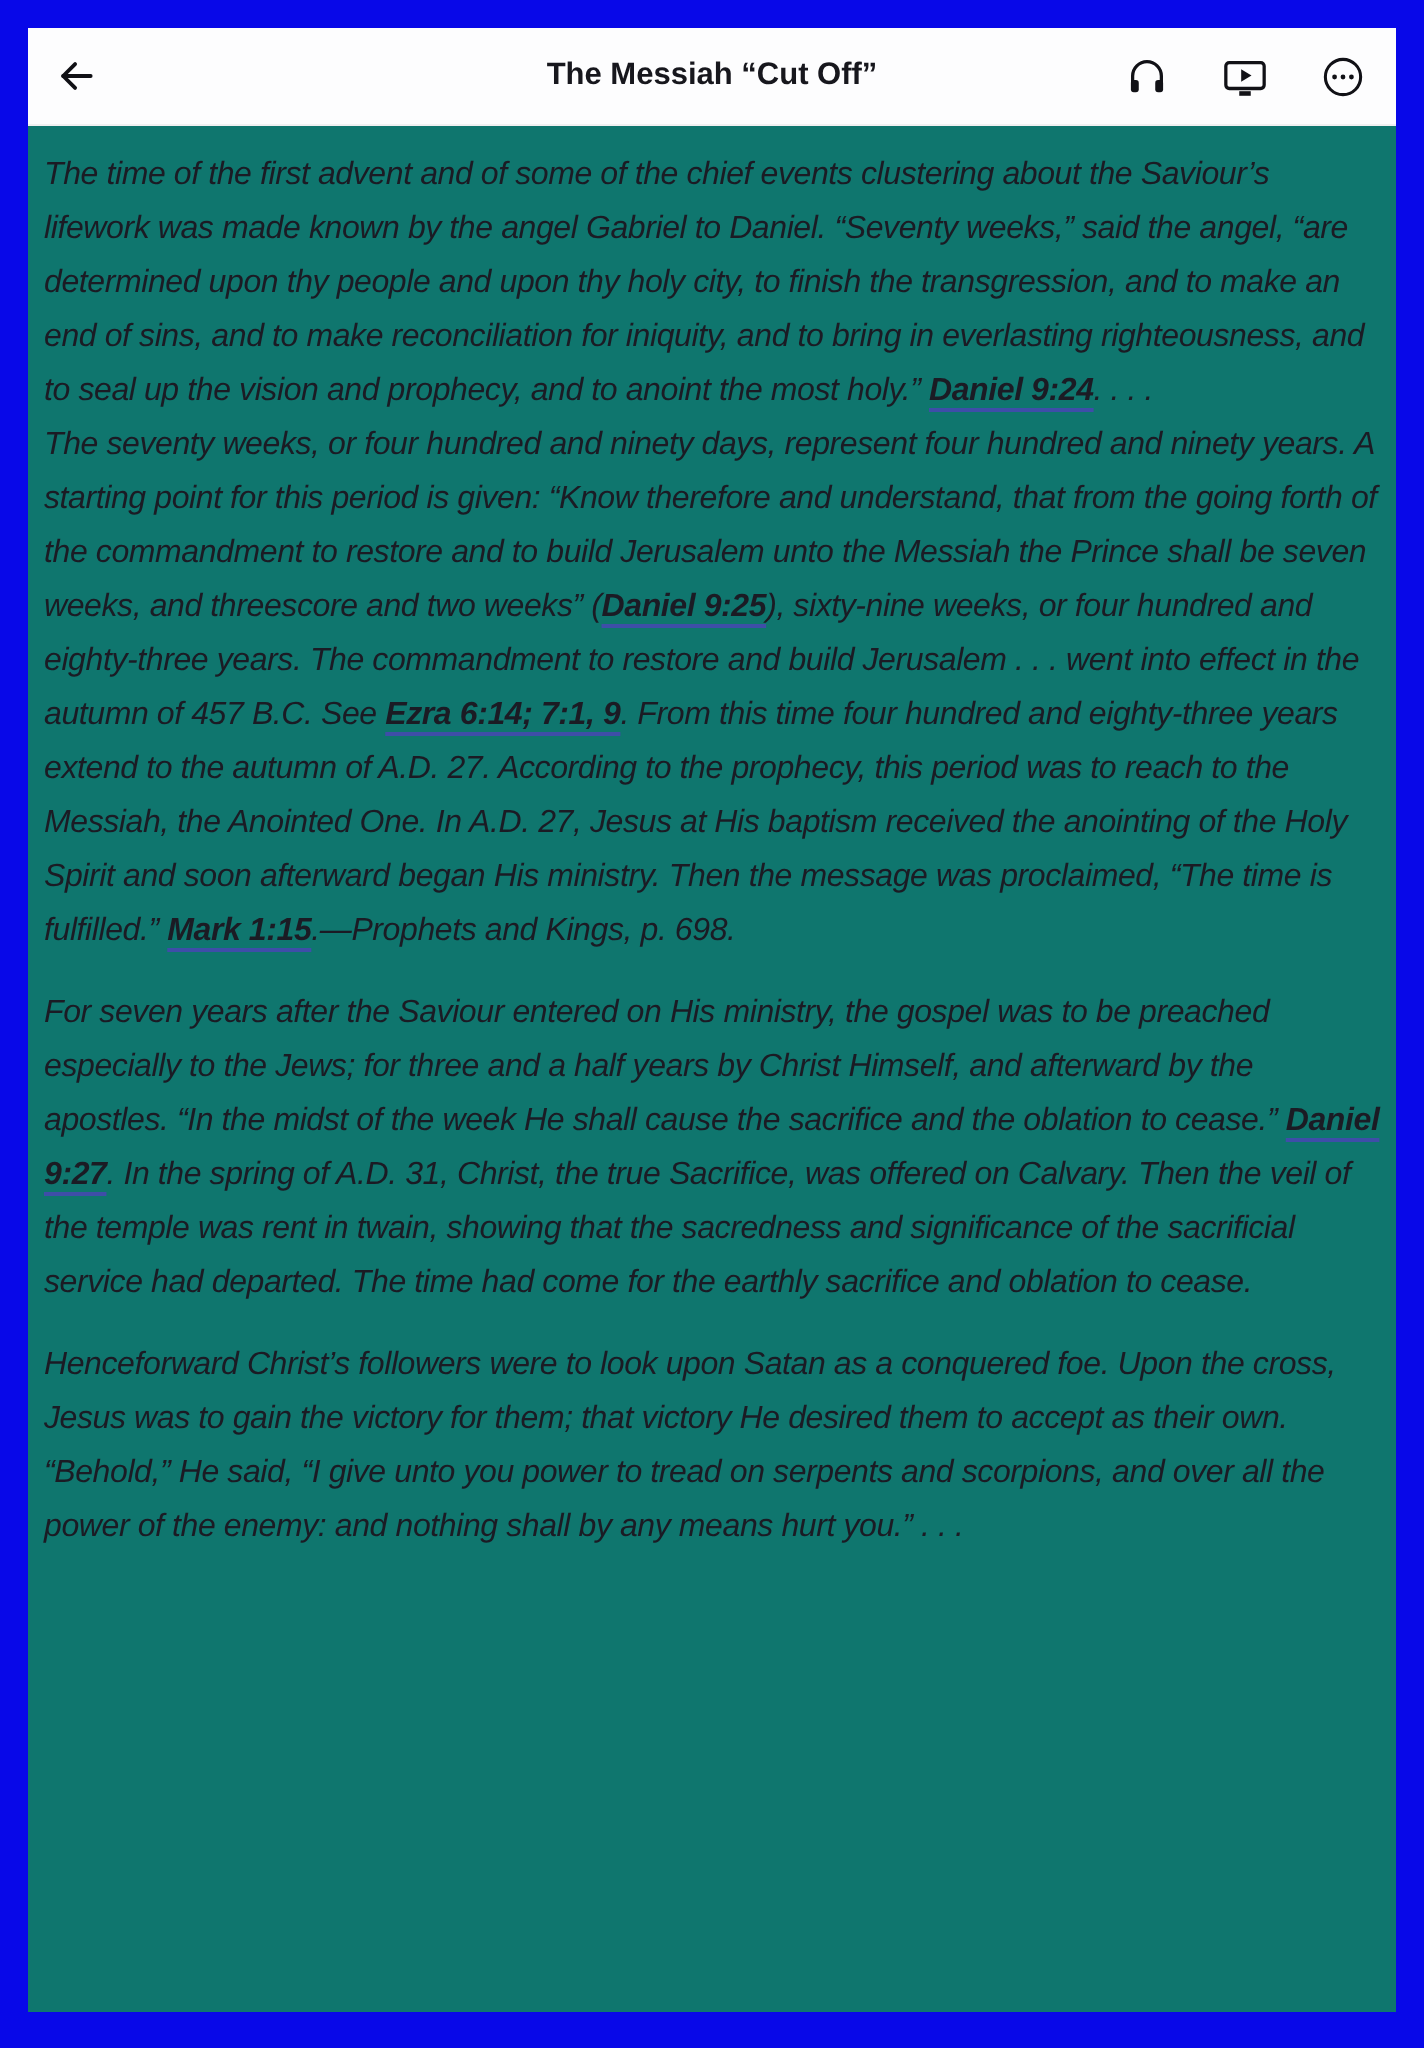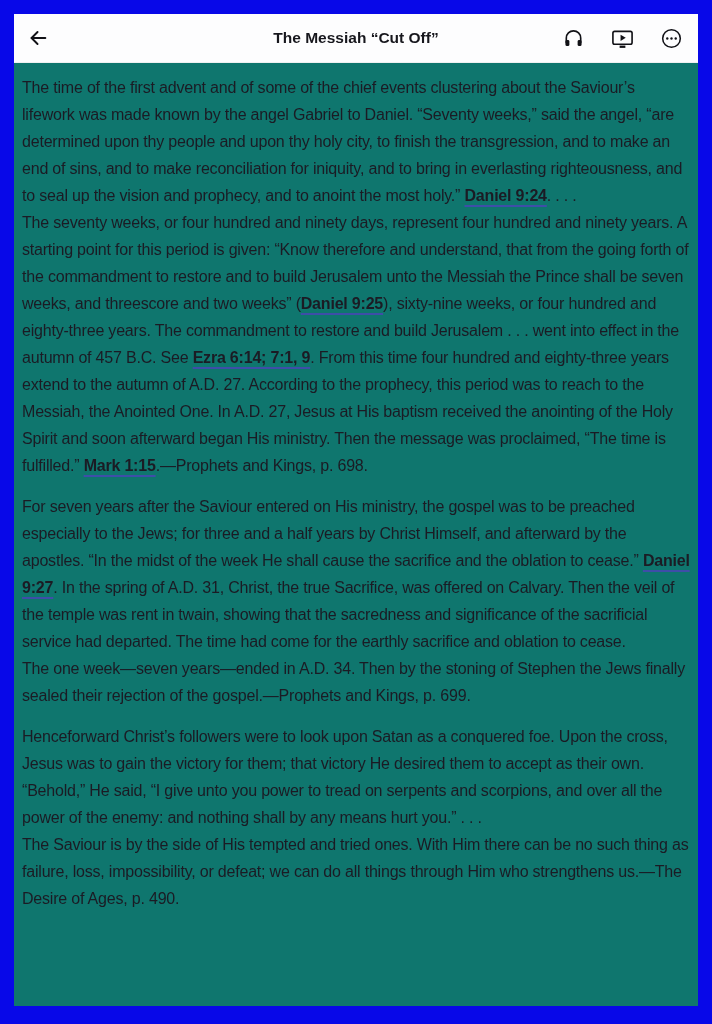--- a/index.html
+++ b/index.html
@@ -82,21 +82,21 @@
   }
   .content {
     flex: 1;
     padding: 11px 8px 0 8px;
     font-size: 16px;
     line-height: 27px;
     letter-spacing: -0.2px;
     color: #1B1B24;
     overflow: hidden;
   }
-  .block { margin: 0; }
+  .block { margin: 0; font-style: italic; }
   .block + .block { margin-top: 14px; }
   .content p { margin: 0; }
   .ref-link {
     font-weight: 700;
     color: #1B1B24;
     text-decoration: underline;
     text-decoration-color: #3E4EA8;
     text-decoration-thickness: 1.5px;
     text-underline-offset: 4px;
     cursor: pointer;
@@ -157,21 +157,19 @@
     </div>
   </div>
 
   <div class="content">
       <div class="block">
         <p><span>The time of the first advent and of some of the chief events clustering about the Saviour’s lifework was made known by the angel Gabriel to Daniel. “Seventy weeks,” said the angel, “are determined upon thy people and upon thy holy city, to finish the transgression, and to make an end of sins, and to make reconciliation for iniquity, and to bring in everlasting righteousness, and to seal up the vision and prophecy, and to anoint the most holy.” </span><a class="ref-link">Daniel 9:24</a><span>. . . .</span></p>
         <p><span>The seventy weeks, or four hundred and ninety days, represent four hundred and ninety years. A starting point for this period is given: “Know therefore and understand, that from the going forth of the commandment to restore and to build Jerusalem unto the Messiah the Prince shall be seven weeks, and threescore and two weeks” (</span><a class="ref-link">Daniel 9:25</a><span>), sixty-nine weeks, or four hundred and eighty-three years. The commandment to restore and build Jerusalem . . . went into effect in the autumn of 457 B.C. See </span><a class="ref-link">Ezra 6:14; 7:1, 9</a><span>. From this time four hundred and eighty-three years extend to the autumn of A.D. 27. According to the prophecy, this period was to reach to the Messiah, the Anointed One. In A.D. 27, Jesus at His baptism received the anointing of the Holy Spirit and soon afterward began His ministry. Then the message was proclaimed, “The time is fulfilled.” </span><a class="ref-link">Mark 1:15</a><span>.—Prophets and Kings, p. 698.</span></p>
       </div>
       <div class="block">
         <p><span>For seven years after the Saviour entered on His ministry, the gospel was to be preached especially to the Jews; for three and a half years by Christ Himself, and afterward by the apostles. “In the midst of the week He shall cause the sacrifice and the oblation to cease.” </span><a class="ref-link">Daniel 9:27</a><span>. In the spring of A.D. 31, Christ, the true Sacrifice, was offered on Calvary. Then the veil of the temple was rent in twain, showing that the sacredness and significance of the sacrificial service had departed. The time had come for the earthly sacrifice and oblation to cease.</span></p>
-        <p><span>The one week—seven years—ended in A.D. 34. Then by the stoning of Stephen the Jews finally sealed their rejection of the gospel.—Prophets and Kings, p. 699.</span></p>
       </div>
       <div class="block">
         <p><span>Henceforward Christ’s followers were to look upon Satan as a conquered foe. Upon the cross, Jesus was to gain the victory for them; that victory He desired them to accept as their own. “Behold,” He said, “I give unto you power to tread on serpents and scorpions, and over all the power of the enemy: and nothing shall by any means hurt you.” . . .</span></p>
-        <p><span>The Saviour is by the side of His tempted and tried ones. With Him there can be no such thing as failure, loss, impossibility, or defeat; we can do all things through Him who strengthens us.—The Desire of Ages, p. 490.</span></p>
       </div>
     </div>
 
 </div>
 
 </body></html>

